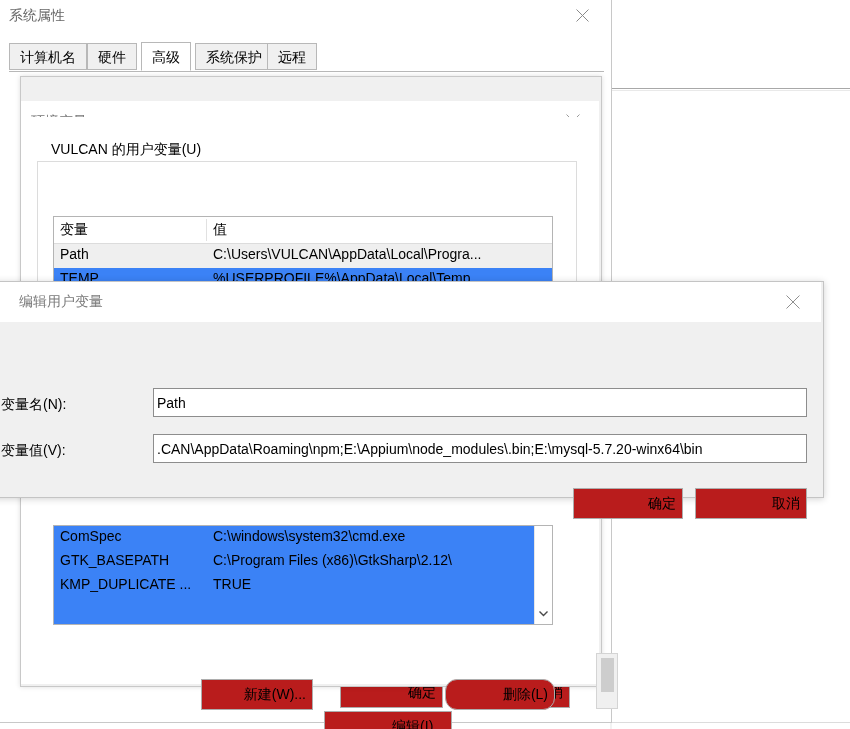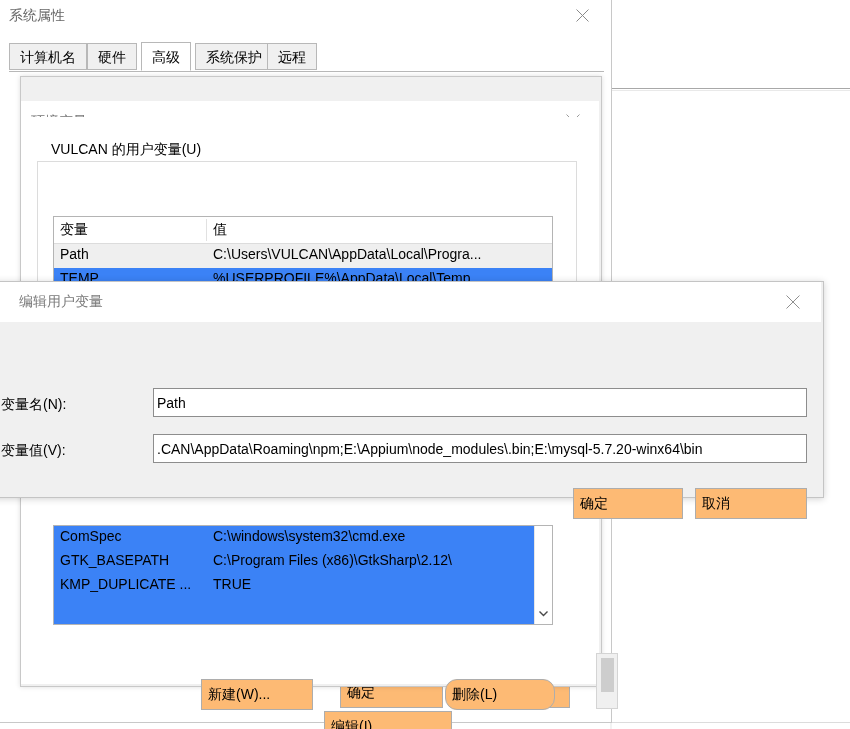--- a/index.html
+++ b/index.html
@@ -240,25 +240,25 @@
     left: 0;
     width: 17px;
     height: 17px;
     text-align: center;
     cursor: default;
   }
 
   
   .btn {
     position: absolute;
-    background: #fdba74;
+    background: #b91c1c;
     border: 1px solid #adadad;
     font-size: 14px;
     color: #000000;
-    text-align: left;
+    text-align: right;
     box-sizing: border-box;
     white-space: nowrap;
     cursor: default;
     font-family: "Liberation Sans", "DejaVu Sans", sans-serif;
   }
 
   
   .editvar-window {
     position: absolute;
     left: -12px;

